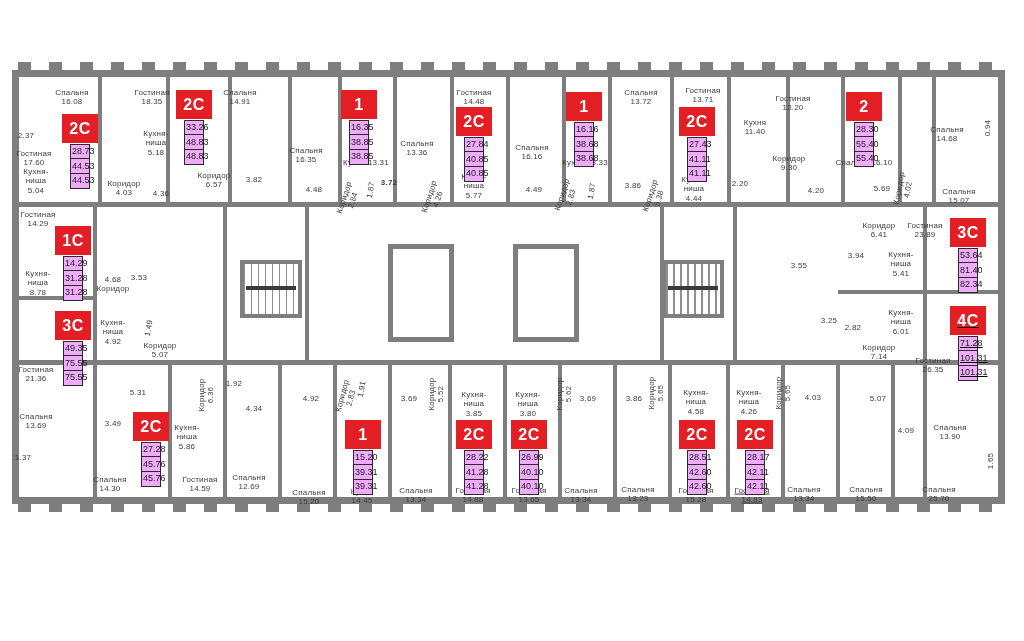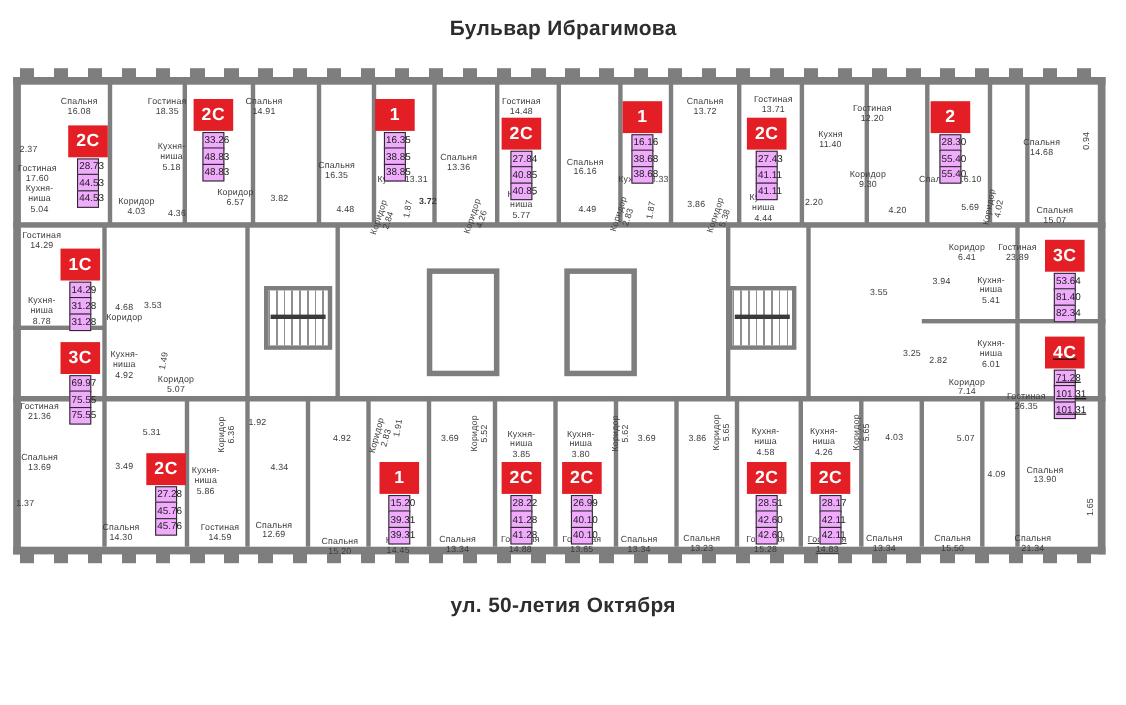--- a/index.html
+++ b/index.html
@@ -25,21 +25,20 @@
   .apt{position:absolute;display:flex;flex-direction:column;align-items:center;z-index:5;}
   .apt-type{background:var(--red,#e31e24);color:#fff;font-weight:bold;font-size:16px;width:36px;height:29px;
             display:flex;align-items:center;justify-content:center;margin-bottom:2px;letter-spacing:.5px;}
   .apt-row{background:#f0abfc;border:1.5px solid #2a2a2a;font-size:9px;line-height:1;width:20px;
            box-sizing:border-box;padding:2.5px 1px;margin-top:-1.5px;color:#1c1c1c;}
 </style>
 </head>
 <body>
 
 <div class="stage">
-  <div class="street top">Бульвар Ибрагимова</div>
 
   <div id="plan" class="plan">
 
     <div class="edge-ticks" style="left:18px;top:62px;width:985px;height:9px;"></div>
     <div class="edge-ticks" style="left:18px;top:503px;width:985px;height:9px;"></div>
 
     <div class="elev-core" style="left:388px;top:244px;width:66px;height:98px;"></div>
     <div class="elev-cab" style="left:399px;top:258px;width:44px;height:26px;"></div>
     <div class="elev-cab" style="left:399px;top:298px;width:44px;height:26px;"></div>
     <div class="elev-core" style="left:513px;top:244px;width:66px;height:98px;"></div>
@@ -101,21 +100,21 @@
         <div class="apt-row">44.53</div>
       </div>
       <div class="apt" style="left: 55px; top: 226px;">
         <div class="apt-type">1С</div>
         <div class="apt-row">14.29</div>
         <div class="apt-row">31.28</div>
         <div class="apt-row">31.28</div>
       </div>
       <div class="apt" style="left: 55px; top: 311px;">
         <div class="apt-type">3С</div>
-        <div class="apt-row">69.97</div>
+        <div class="apt-row">49.35</div>
         <div class="apt-row">75.55</div>
         <div class="apt-row">75.55</div>
       </div>
       <div class="apt" style="left: 133px; top: 412px;">
         <div class="apt-type">2С</div>
         <div class="apt-row">27.28</div>
         <div class="apt-row">45.76</div>
         <div class="apt-row">45.76</div>
       </div>
       <div class="apt" style="left: 176px; top: 90px;">
@@ -448,21 +447,21 @@
         <div>Гостиная</div>
         <div>14.59</div>
       </div>
       <div class="rlabel" style="left: 206px; top: 395px; transform: translate(-50%, -50%) rotate(-90deg);">
         <div>Коридор</div>
         <div>6.36</div>
       </div>
       <div class="rlabel" style="left: 234px; top: 384px;">
         <div>1.92</div>
       </div>
-      <div class="rlabel" style="left: 254px; top: 425px; text-align: center;">
+      <div class="rlabel" style="left: 254px; top: 409px; text-align: center;">
         <div>4.34</div>
       </div>
       <div class="rlabel" style="left: 249px; top: 482px;">
         <div>Спальня</div>
         <div>12.69</div>
       </div>
       <div class="rlabel" style="left: 311px; top: 399px;">
         <div>4.92</div>
       </div>
       <div class="rlabel" style="left: 309px; top: 497px;">
@@ -569,21 +568,20 @@
       <div class="rlabel" style="left: 950px; top: 432px;">
         <div>Спальня</div>
         <div>13.90</div>
       </div>
       <div class="rlabel" style="left: 866px; top: 494px;">
         <div>Спальня</div>
         <div>15.50</div>
       </div>
       <div class="rlabel" style="left: 939px; top: 494px;">
         <div>Спальня</div>
-        <div>21.34</div>
+        <div>25.70</div>
       </div>
       <div class="rlabel" style="left: 991px; top: 461px; transform: translate(-50%, -50%) rotate(-90deg);">
         <div>1.65</div>
       </div>
     </div>
 
-  <div class="street bottom">ул. 50-летия Октября</div>
 </div>
 
 </body></html>

